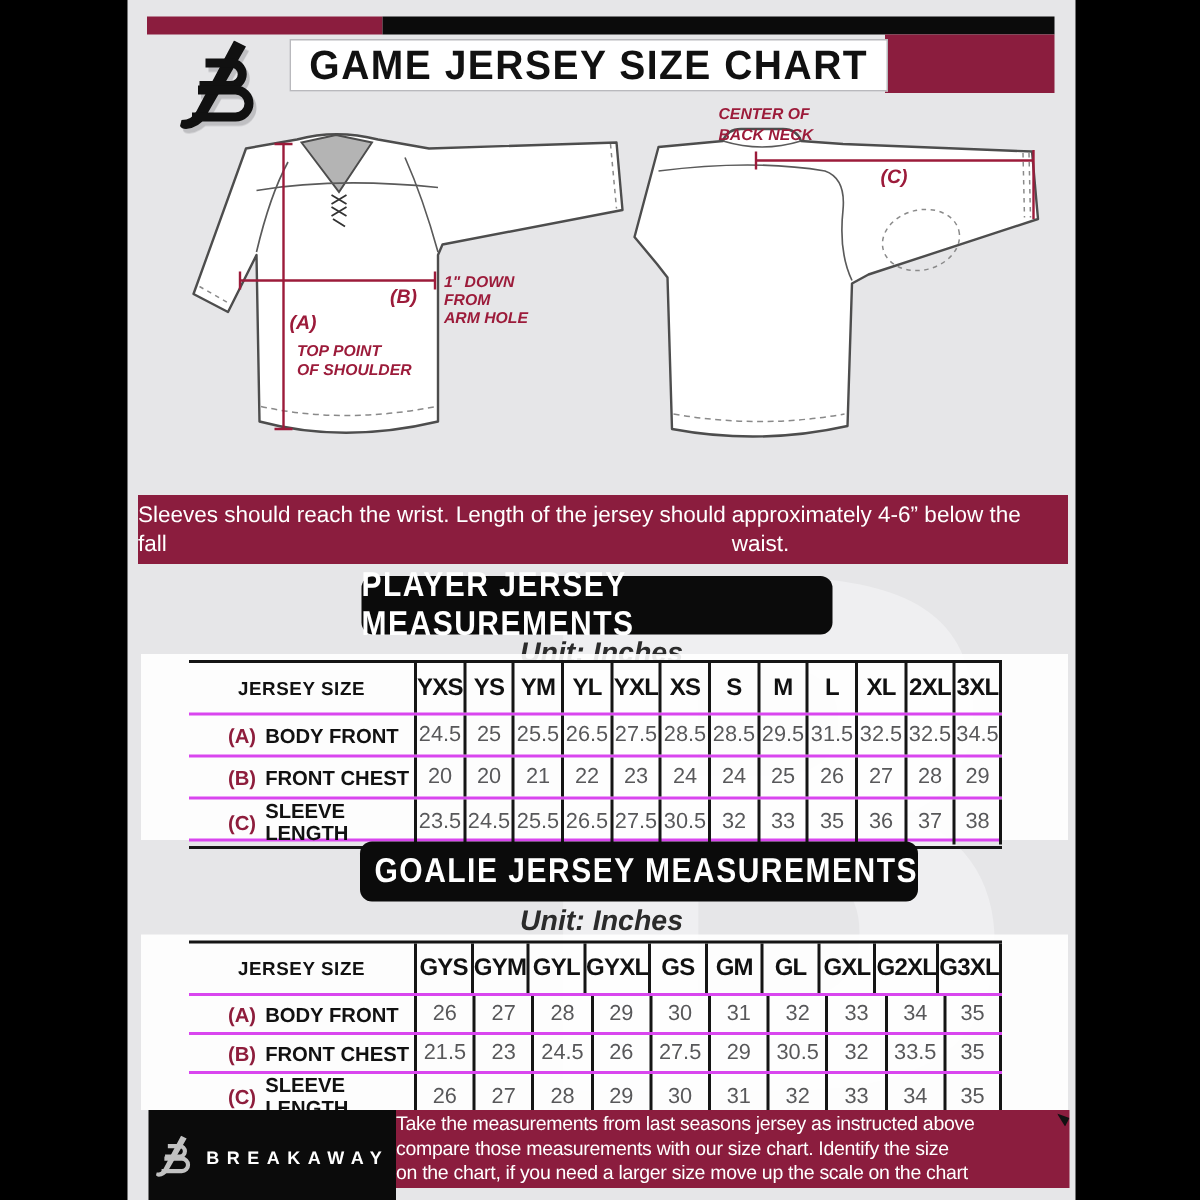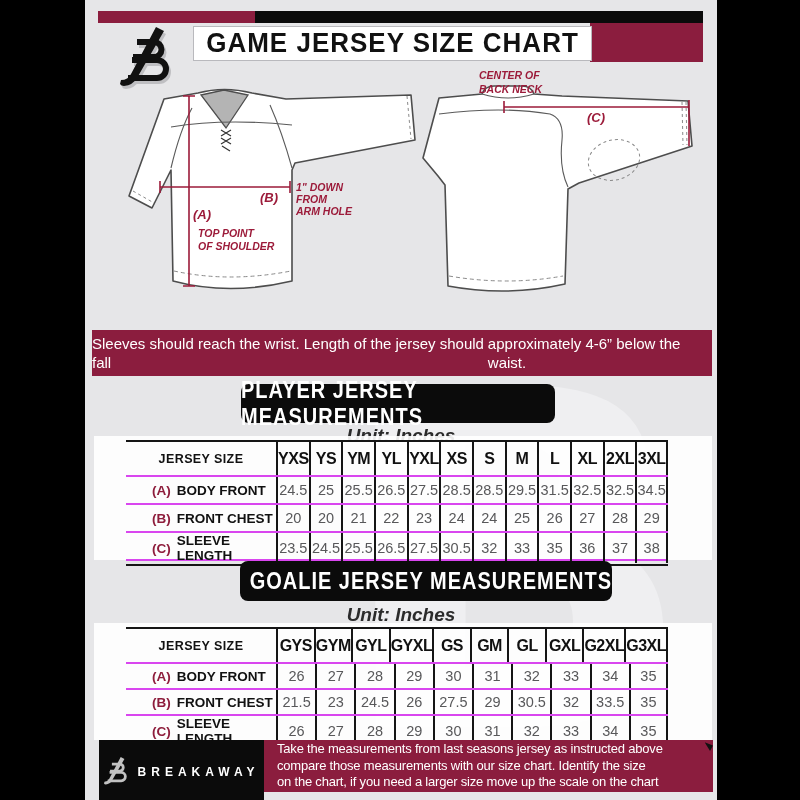--- a/index.html
+++ b/index.html
@@ -57,21 +57,21 @@
   .td.colhead{font-weight:bold;color:#111;font-size:16px;letter-spacing:-0.5px;}
   .tl{display:flex;align-items:center;padding-left:26px;gap:6px;font-weight:bold;font-size:13.5px;color:#111;}
   .tl .key{color:#8e1d3c;}
   .tl.corner{justify-content:center;padding-left:0;font-size:12.5px;letter-spacing:0.4px;}
   .dbl{height:2px;background:#151515;margin-top:3px;}
 
   
   .foot-black{left:14px;top:740px;width:165px;height:63px;background:#0b0b0b;display:flex;align-items:center;justify-content:center;gap:8px;}
   .foot-brand{color:#fff;font-weight:bold;font-size:12px;letter-spacing:5px;}
   .foot-maroon{left:179px;top:740px;width:449px;height:52px;background:#8b1d3e;color:#fff;
-               display:flex;flex-direction:column;justify-content:center;padding-left:13px;box-sizing:border-box;}
+               display:flex;flex-direction:column;justify-content:center;box-sizing:border-box;}
   .foot-maroon div{font-size:13px;line-height:16.5px;letter-spacing:-0.2px;white-space:nowrap;}
   .cursor-mark{left:621px;top:741px;width:7px;height:10px;background:#111;
                clip-path:polygon(0 0,100% 55%,35% 100%);transform:rotate(-18deg);}
 </style>
 </head>
 <body>
 
 <div class="screen">
   <div class="content">
 

